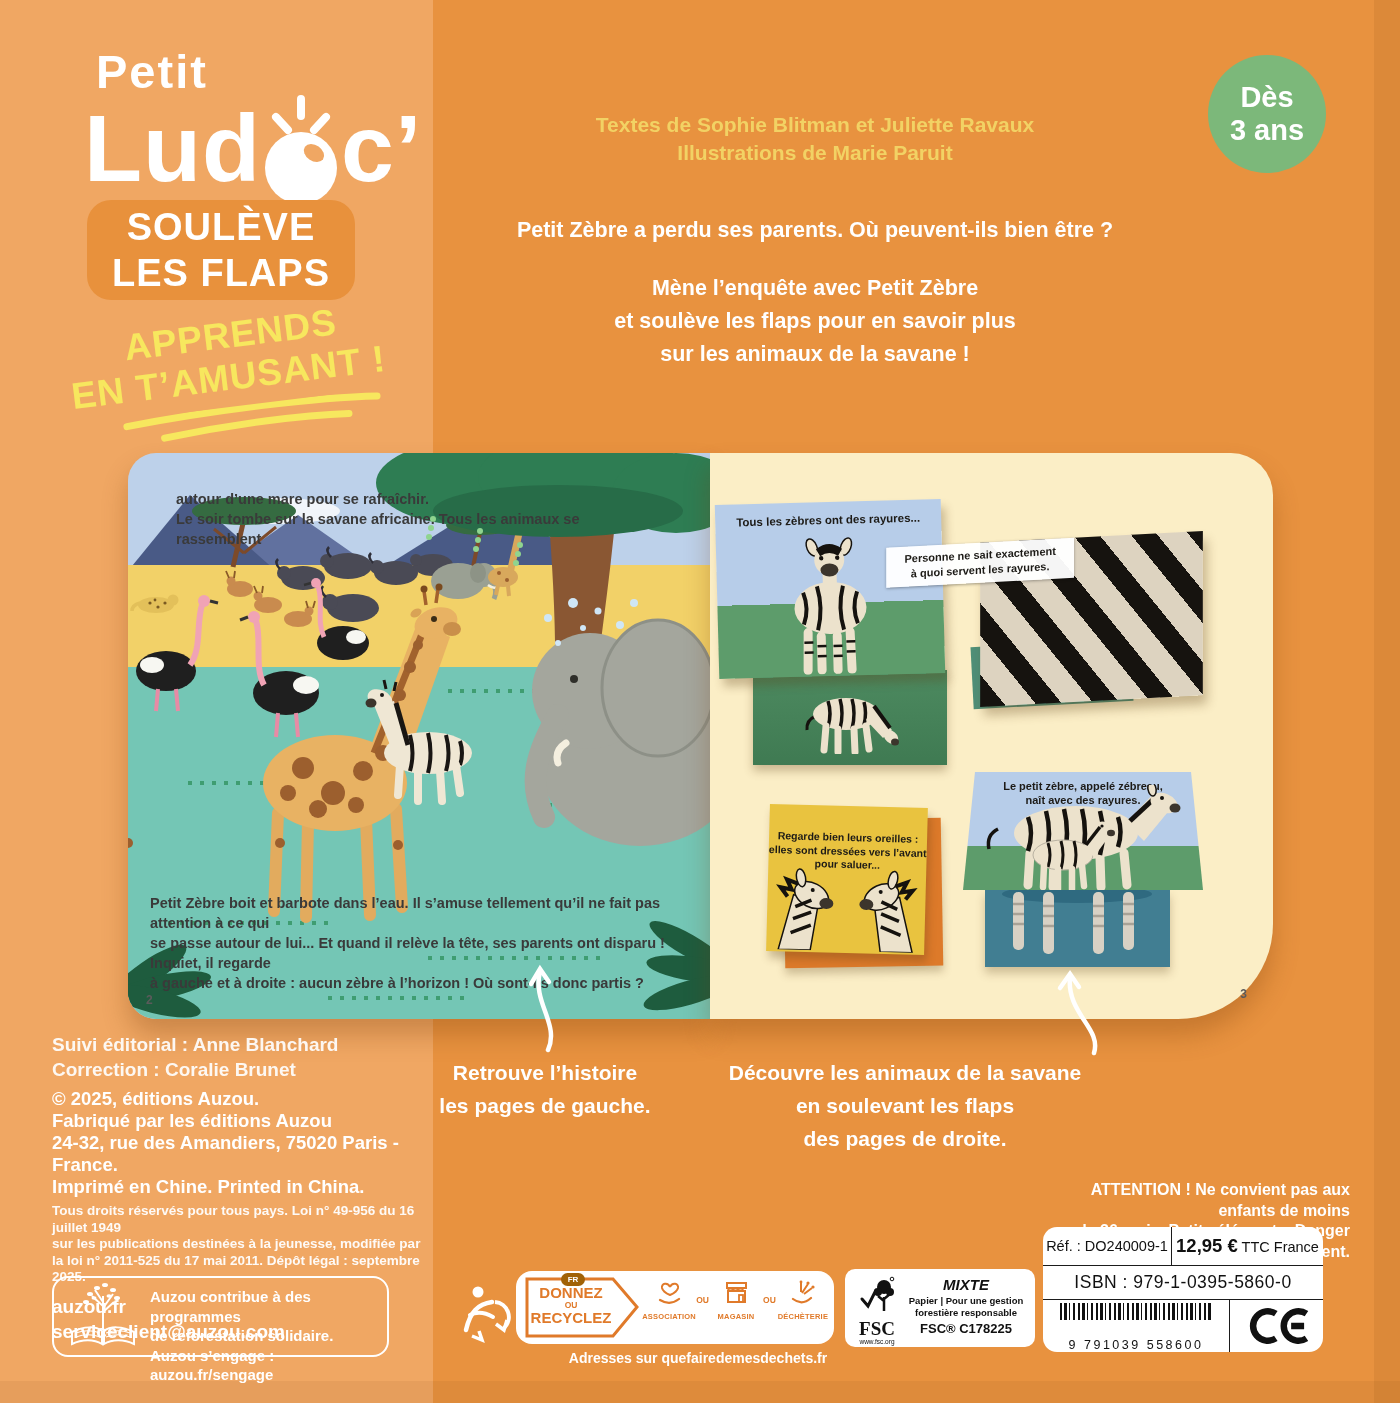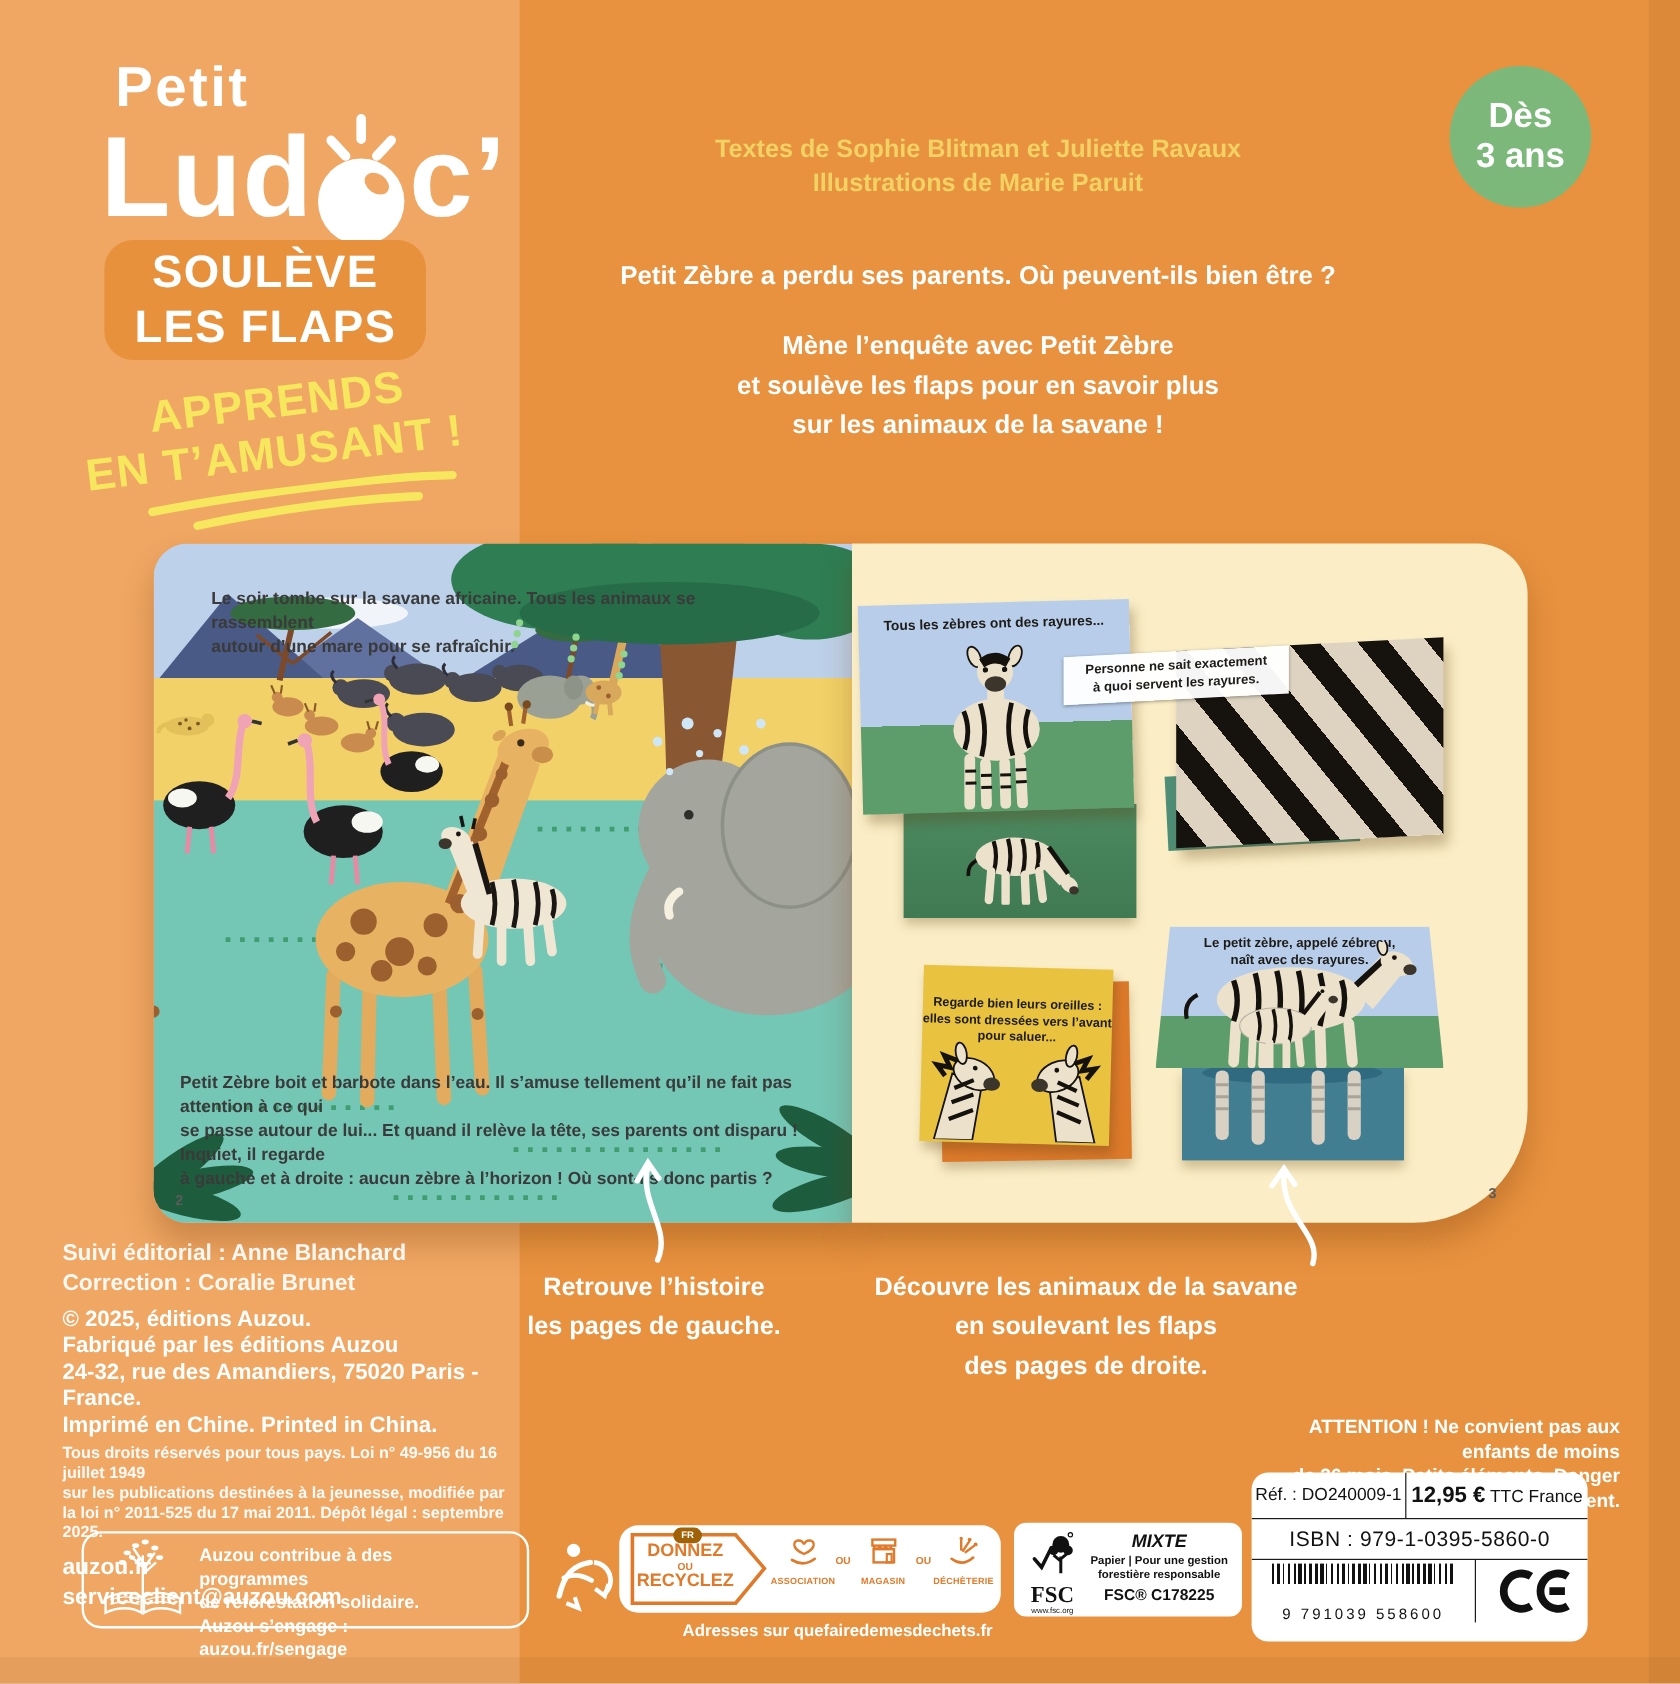--- a/index.html
+++ b/index.html
@@ -97,21 +97,21 @@
   .imp-md{font-size:18.5px;font-weight:bold;line-height:22px;}
   .imp-sm{font-size:13.5px;font-weight:bold;line-height:16.5px;opacity:.95;}
   .imp-a{font-size:19px;font-weight:bold;line-height:25px;}
   .gap6{height:6px;} .gap5{height:5px;} .gap8{height:8px;}
 
   
   .warning{left:1040px;top:1180px;width:310px;text-align:right;color:#fff;
     font-size:16px;font-weight:bold;line-height:20.5px;}
 
   
-  .infobox{left:1043px;top:1227px;width:280px;height:141px;background:#fff;border-radius:14px;
+  .infobox{left:1043px;top:1227px;width:280px;height:125px;background:#fff;border-radius:14px;
     overflow:hidden;color:#111;}
   .ib-r1{display:flex;height:38px;border-bottom:1.6px solid #1b1b1b;align-items:center;}
   .ib-ref{width:128px;text-align:center;font-size:14.5px;border-right:1.6px solid #1b1b1b;
     height:100%;display:flex;align-items:center;justify-content:center;}
   .ib-price{flex:1;text-align:center;font-size:14.5px;}
   .ib-price b{font-size:18.5px;}
   .ib-r2{height:33px;border-bottom:1.6px solid #1b1b1b;display:flex;align-items:center;
     justify-content:center;font-size:17.5px;letter-spacing:.5px;}
   .ib-r3{display:flex;height:52px;}
   .ib-bar{width:186px;border-right:1.6px solid #1b1b1b;display:flex;flex-direction:column;
@@ -141,21 +141,21 @@
   .fsc{left:845px;top:1269px;width:190px;height:78px;background:#fff;border-radius:10px;color:#111;}
   .fsc-left{position:absolute;left:8px;top:6px;width:48px;text-align:center;}
   .fsc-name{font-family:"Liberation Serif","DejaVu Serif",serif;font-weight:bold;font-size:19px;line-height:1;}
   .fsc-url{font-size:6.5px;}
   .fsc-right{position:absolute;left:58px;top:7px;width:126px;text-align:center;}
   .fsc-mixte{font-size:15px;font-weight:bold;font-style:italic;}
   .fsc-sub{font-size:9.5px;font-weight:bold;line-height:11.5px;margin-top:2px;}
   .fsc-code{font-size:13px;font-weight:bold;margin-top:3px;}
 
   
-  .forest{left:68px;top:1276px;width:333px;height:77px;border:2.5px solid #fff;border-radius:16px;padding-left:36px;}
+  .forest{left:52px;top:1276px;width:333px;height:77px;border:2.5px solid #fff;border-radius:16px;}
   .forest-txt{position:absolute;left:96px;top:9px;width:232px;color:#fff;font-size:15px;
     font-weight:bold;line-height:19.5px;}
 </style>
 </head>
 <body>
 
 <div class="canvas">
   <div class="abs col-left"></div>
   <div class="abs edge-right"></div>
   <div class="abs edge-bottom"></div>
@@ -392,22 +392,22 @@
         <g fill="#1e5c3e">
           <ellipse cx="20" cy="520" rx="46" ry="12" transform="rotate(-35 20 520)"></ellipse>
           <ellipse cx="34" cy="534" rx="50" ry="12" transform="rotate(-12 34 534)"></ellipse>
           <ellipse cx="26" cy="548" rx="48" ry="12" transform="rotate(14 26 548)"></ellipse>
           <ellipse cx="560" cy="492" rx="44" ry="11" transform="rotate(30 560 492)"></ellipse>
           <ellipse cx="566" cy="516" rx="48" ry="12" transform="rotate(8 566 516)"></ellipse>
           <ellipse cx="560" cy="540" rx="46" ry="12" transform="rotate(-16 560 540)"></ellipse>
         </g>
       </svg>
       <div class="abs pgtext" style="left:48px;top:36px;width:490px;">
+        <div>autour d’une mare pour se rafraîchir.</div>
         <div>Le soir tombe sur la savane africaine. Tous les animaux se rassemblent</div>
-        <div>autour d’une mare pour se rafraîchir.</div>
       </div>
       <div class="abs pgtext" style="left:22px;top:440px;width:520px;">
         <div>Petit Zèbre boit et barbote dans l’eau. Il s’amuse tellement qu’il ne fait pas attention à ce qui</div>
         <div>se passe autour de lui...  Et quand il relève la tête, ses parents ont disparu ! Inquiet, il regarde</div>
         <div>à gauche et à droite : aucun zèbre à l’horizon ! Où sont-ils donc partis ?</div>
       </div>
       <div class="abs pgnum" style="left:18px;top:540px;">2</div>
     </div>
 
     <div class="abs spine-shadow"></div>

